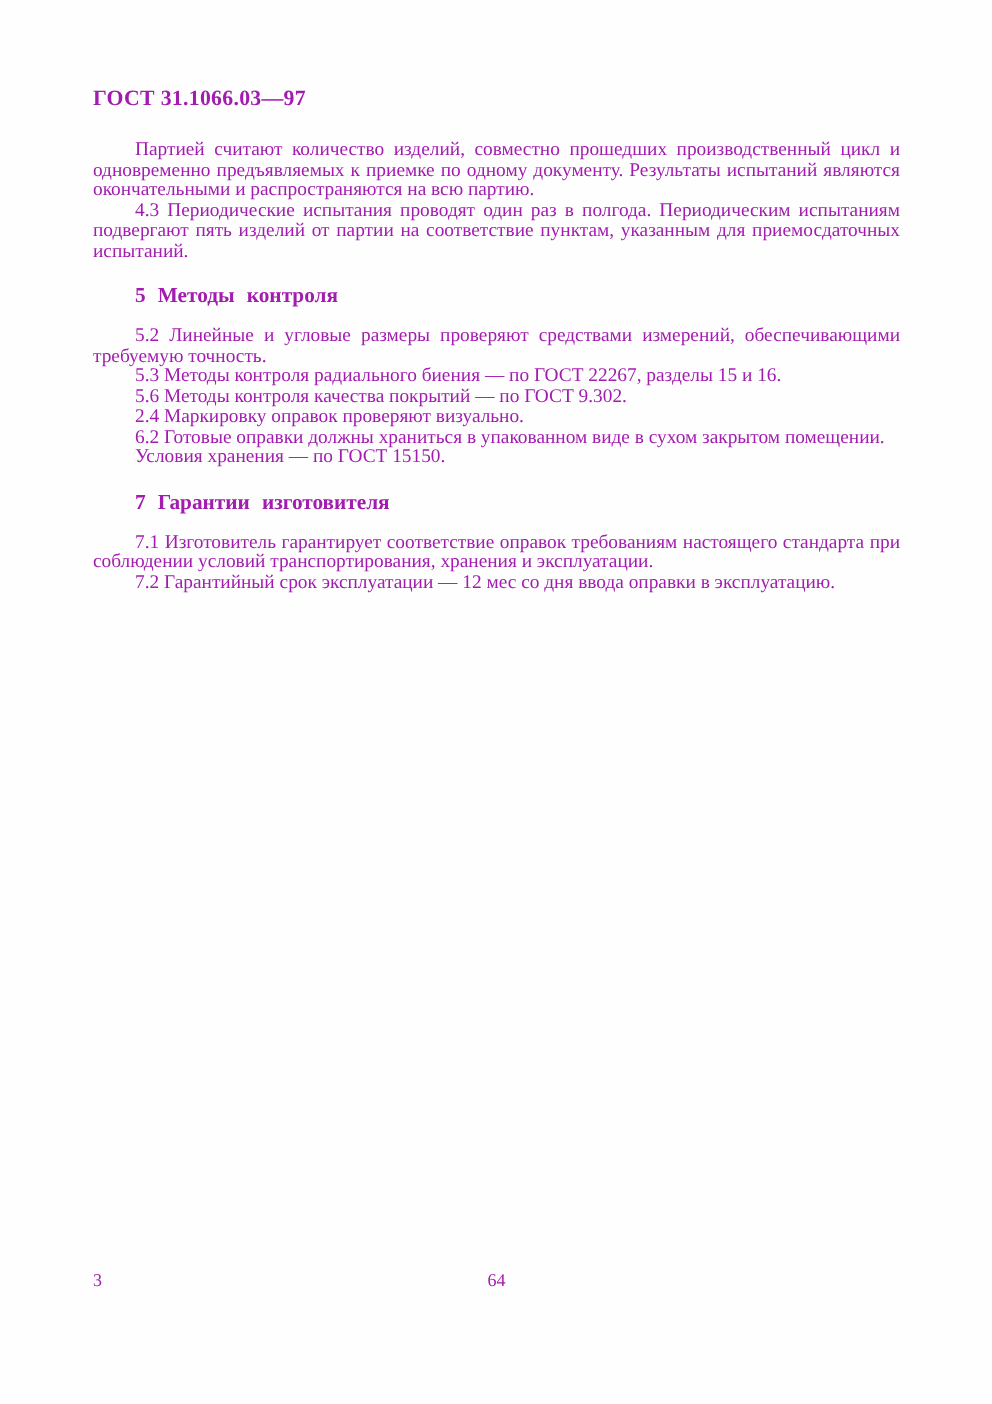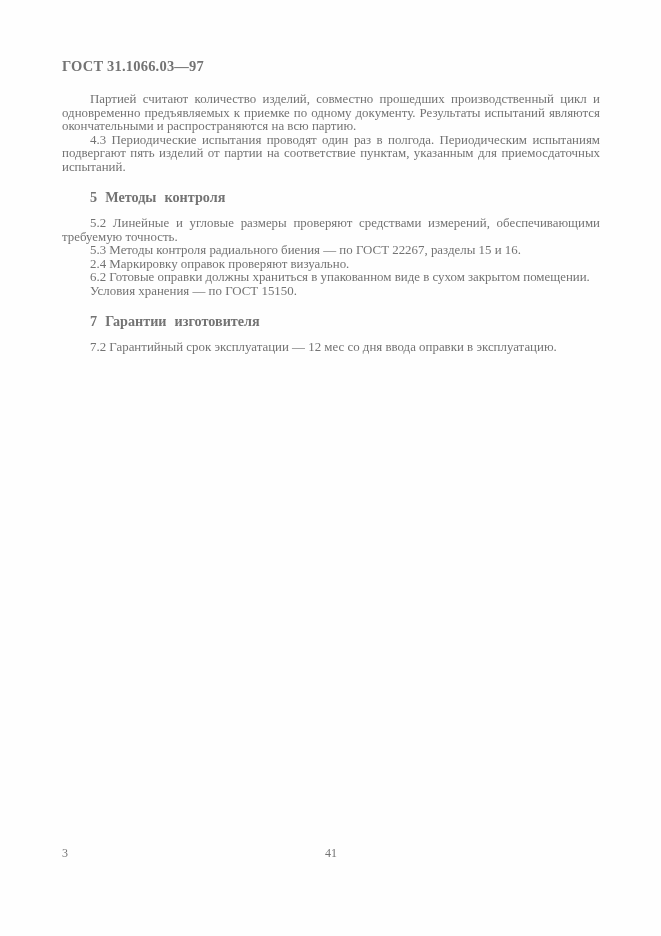--- a/index.html
+++ b/index.html
@@ -6,21 +6,21 @@
 
   html, body {
     background: #ffffff;
   }
 
   .page {
     position: relative;
     width: 661px;
     height: 936px;
     background: #fefefe;
-    color: #737373;
+    color: #a21caf;
     font-family: "Liberation Serif", "DejaVu Serif", serif;
     overflow: hidden;
   }
 
   .doc-header {
     position: absolute;
     top: 58px;
     left: 62px;
     font-size: 14.5px;
     font-weight: bold;
@@ -84,28 +84,30 @@
   <div class="doc-header">ГОСТ 31.1066.03—97</div>
 
   <div class="doc-body">
 
     <p class="para">Партией считают количество изделий, совместно прошедших производственный цикл и одновременно предъявляемых к приемке по одному документу. Результаты испытаний являются окончательными и распространяются на всю партию.</p>
     <p class="para">4.3 Периодические испытания проводят один раз в полгода. Периодическим испытаниям подвергают пять изделий от партии на соответствие пунктам, указанным для приемосдаточных испытаний.</p>
 
     <h2 class="heading">5 Методы контроля</h2>
     <p class="para">5.2 Линейные и угловые размеры проверяют средствами измерений, обеспечивающими требуемую точность.</p>
     <p class="para">5.3 Методы контроля радиального биения — по ГОСТ 22267, разделы 15 и 16.</p>
+    <p class="para">5.6 Методы контроля качества покрытий — по ГОСТ 9.302.</p>
     <p class="para">2.4 Маркировку оправок проверяют визуально.</p>
 
     <p class="para">6.2 Готовые оправки должны храниться в упакованном виде в сухом закрытом помещении.</p>
     <p class="para">Условия хранения — по ГОСТ 15150.</p>
 
     <h2 class="heading">7 Гарантии изготовителя</h2>
+    <p class="para">7.1 Изготовитель гарантирует соответствие оправок требованиям настоящего стандарта при соблюдении условий транспортирования, хранения и эксплуатации.</p>
     <p class="para">7.2 Гарантийный срок эксплуатации — 12 мес со дня ввода оправки в эксплуатацию.</p>
 
   </div>
 
   <div class="doc-footer">
     <span class="footer-page-num">3</span>
-    <span class="footer-sheet-num">41</span>
+    <span class="footer-sheet-num">64</span>
   </div>
 
 </div>
 
 </body></html>

